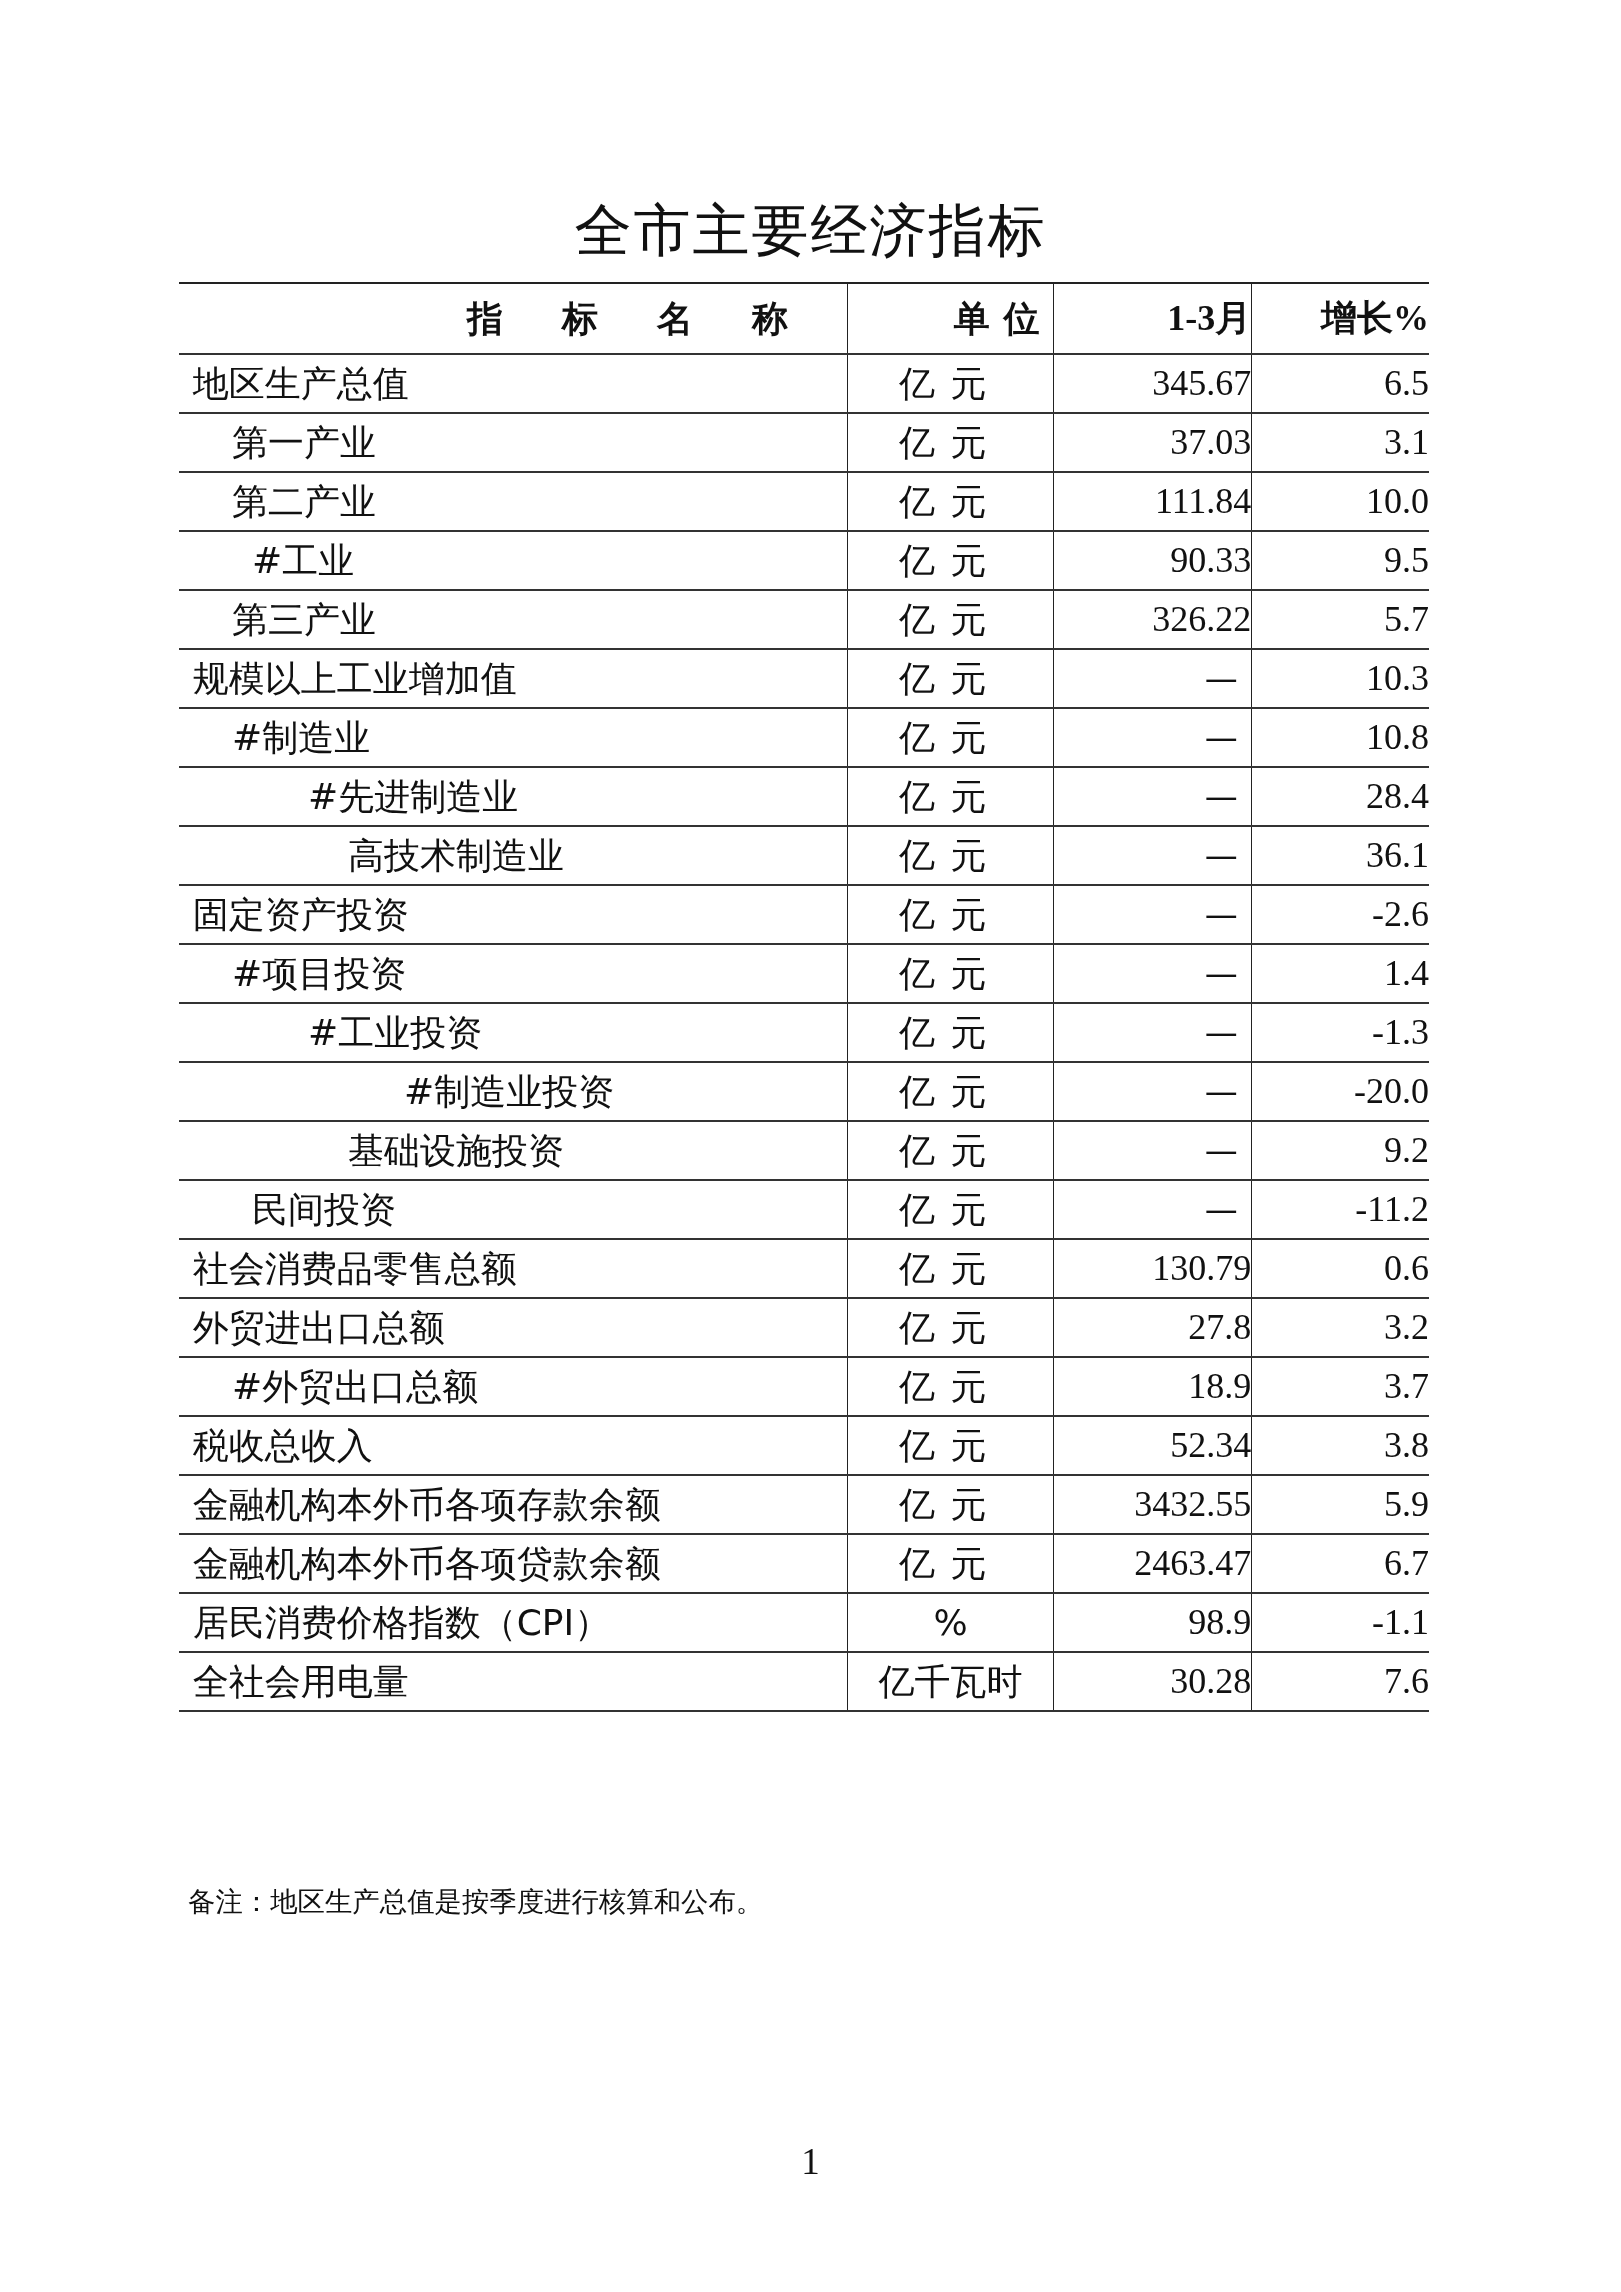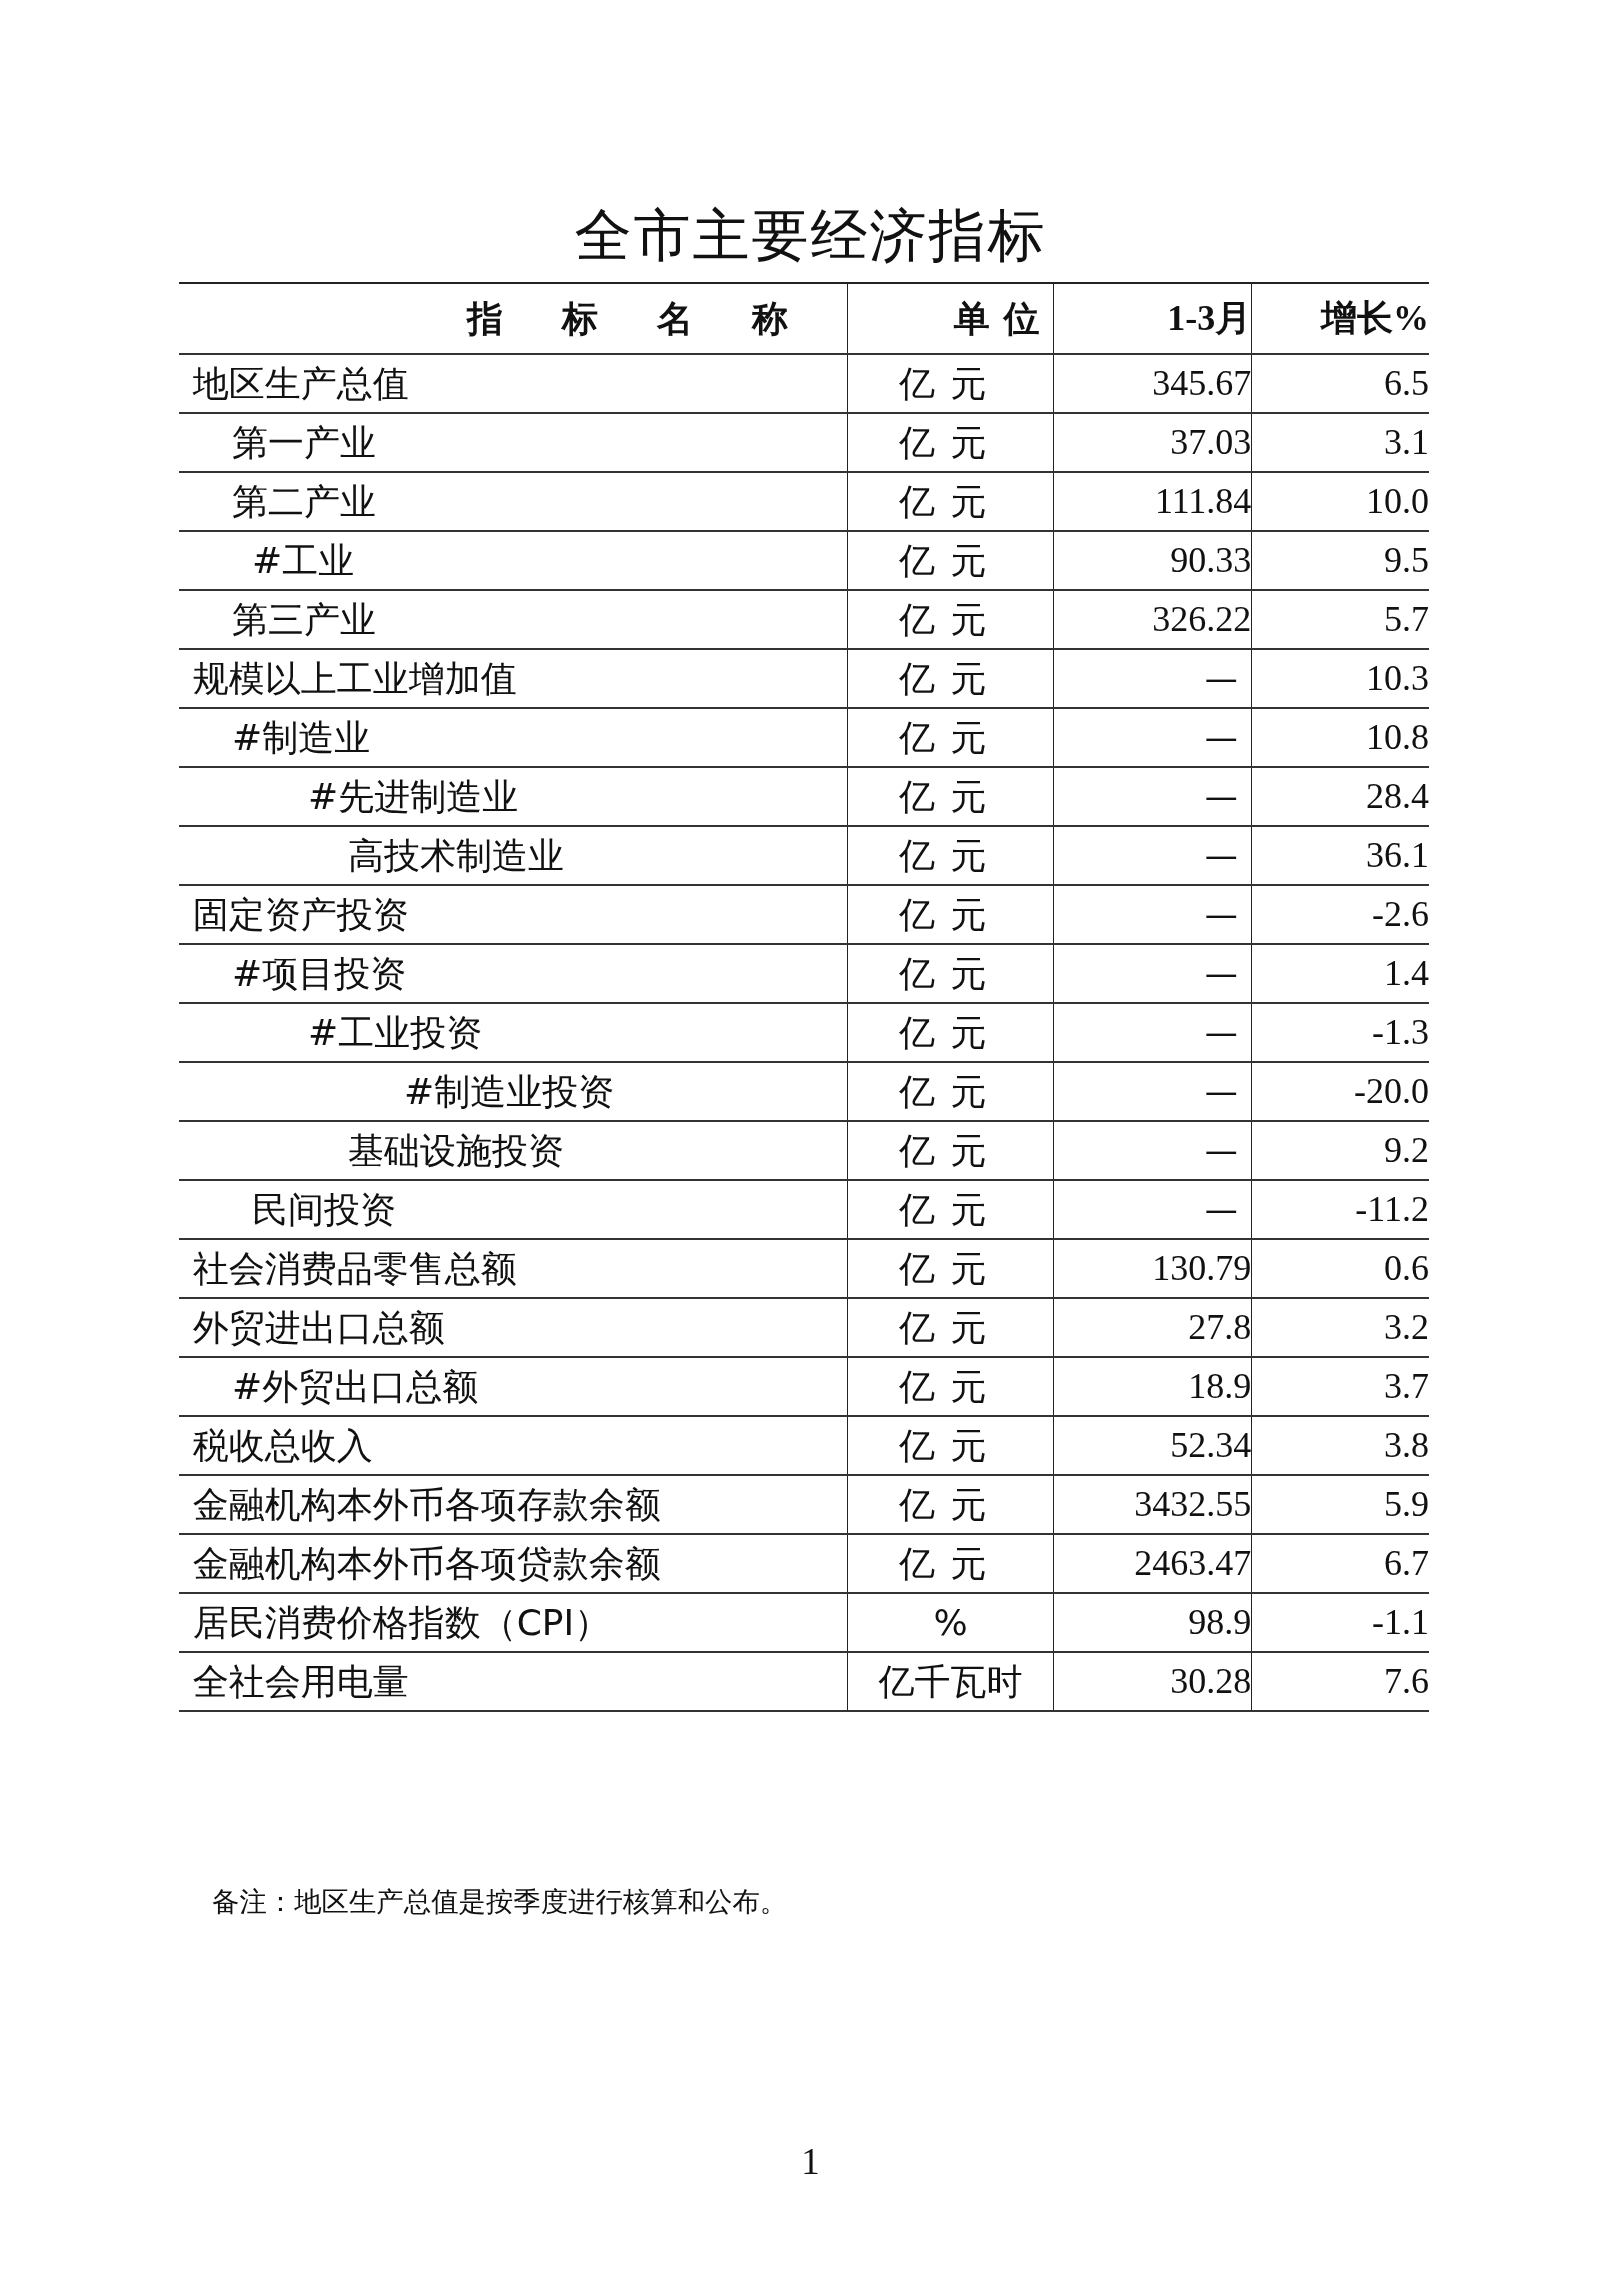--- a/index.html
+++ b/index.html
@@ -1,17 +1,17 @@
 <!DOCTYPE html>
 <html><head>
 <meta charset="utf-8">
 <style>
   html, body { margin:0; padding:0; background:#ffffff; }
   body { width:1621px; height:2293px; position:relative; font-family:"Liberation Serif","DejaVu Serif",serif; color:#111; }
-  .title { position:absolute; top:201px; left:0; width:1621px; text-align:center; font-family:Liberation Sans, sans-serif; font-size:57px; letter-spacing:2px; line-height:69px; font-weight:500; }
+  .title { position:absolute; top:201px; left:0; width:1621px; text-align:center; font-family:Liberation Mono, monospace; font-size:57px; letter-spacing:2px; line-height:69px; font-weight:500; }
   table.main { position:absolute; top:282px; left:179px; width:1250px; border-collapse:collapse; table-layout:fixed; }
   table.main col.c1 { width:668px; }
   table.main col.c2 { width:206px; }
   table.main col.c3 { width:198px; }
   table.main col.c4 { width:177px; }
   table.main th, table.main td { border-left:1.5px solid #222; border-right:1.5px solid #222; padding:0; height:57px; font-size:36px; line-height:57px; white-space:nowrap; overflow:hidden; }
   table.main tr { border-bottom:2px solid #333; }
   table.main tr:first-child { border-top:2px solid #222; }
   table.main th:first-child, table.main td:first-child { border-left:none; }
   table.main th:last-child, table.main td:last-child { border-right:none; }
@@ -23,21 +23,21 @@
   td.unit { text-align:center; font-family:"DejaVu Sans",sans-serif; font-size:33px; letter-spacing:15.7px; padding-left:15.7px; }
   td.unit.compact { letter-spacing:0; padding-left:0; }
   td.num { text-align:right; padding-right:15.7px; font-size:37px; }
   td.num.dash { font-family:"DejaVu Sans",sans-serif; font-size:33px; padding-right:13.7px; }
   .ind0 { padding-left:13.7px !important; }
   .ind1 { padding-left:53px !important; }
   .ind2 { padding-left:73px !important; }
   .ind3 { padding-left:129px !important; }
   .ind4 { padding-left:169px !important; }
   .ind5 { padding-left:225px !important; }
-  .note { position:absolute; top:1882px; left:212px; font-family:"DejaVu Sans",sans-serif; font-size:27.4px; line-height:39px; }
+  .note { position:absolute; top:1882px; left:188px; font-family:"DejaVu Sans",sans-serif; font-size:27.4px; line-height:39px; }
   .pagenum { position:absolute; top:2140px; left:0; width:1621px; text-align:center; font-size:37px; font-family:"Liberation Serif",serif; }
 </style>
 </head>
 <body>
 
 <div class="title">全市主要经济指标</div>
 
 <table class="main">
   <colgroup>
       <col class="c1">

